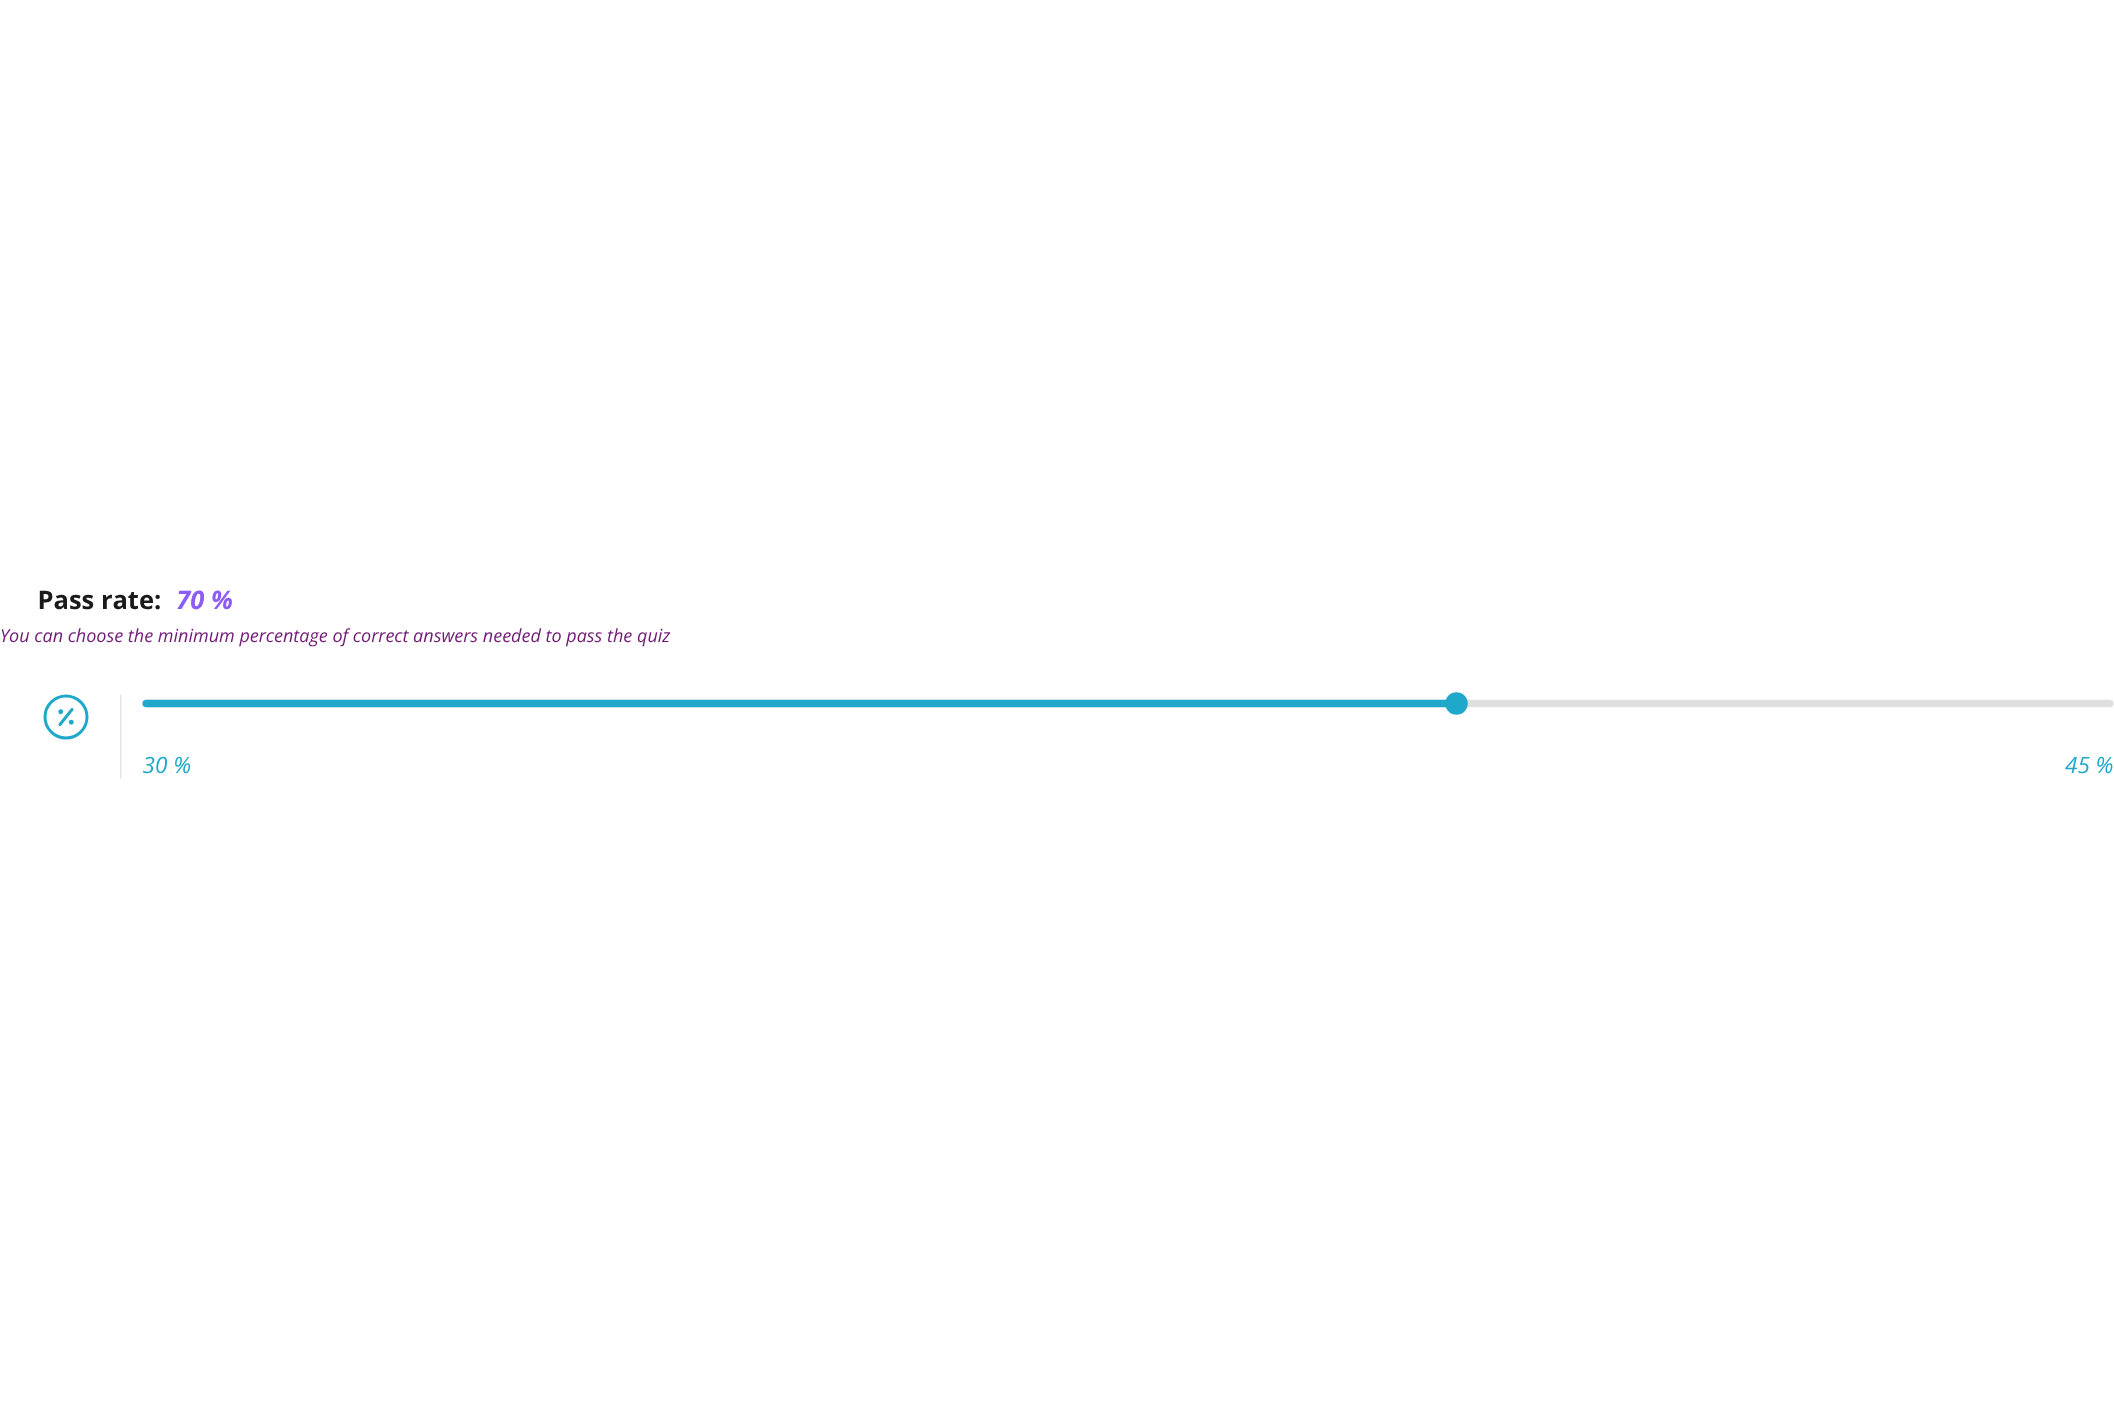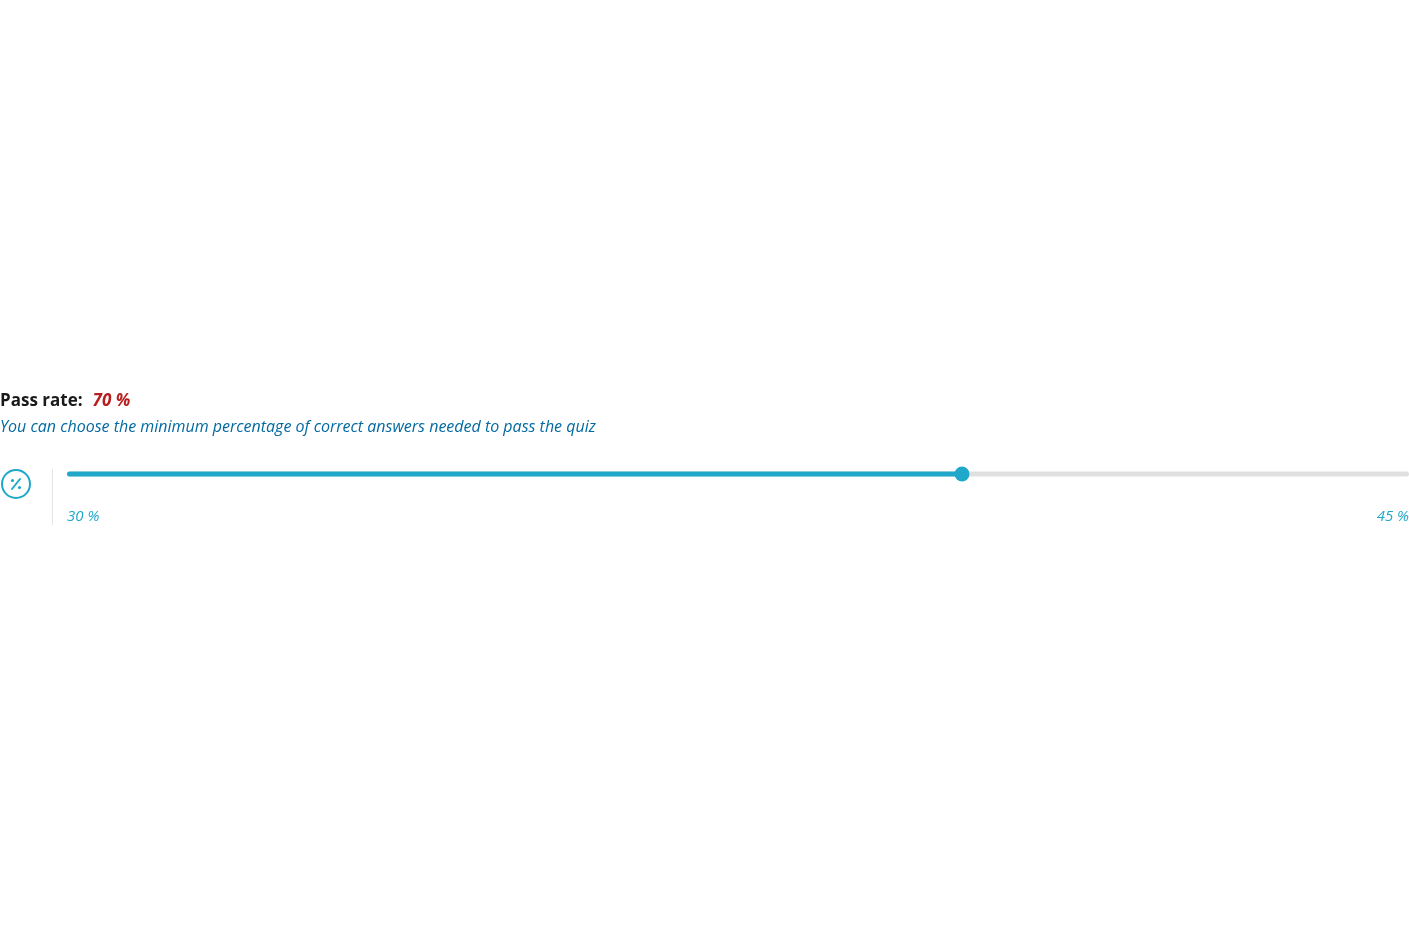--- a/index.html
+++ b/index.html
@@ -23,37 +23,39 @@
     .header-line {
       display: flex;
       align-items: baseline;
       gap: 10px;
       margin-bottom: 4px;
     }
     .label {
       font-weight: 700;
       font-size: 17px;
       color: #1a1a1a;
+      padding-left: 25px;
     }
     .value {
       font-weight: 700;
       font-style: italic;
       font-size: 17px;
-      color: #b91c1c;
+      color: #8b5cf6;
     }
     .description {
       font-style: italic;
-      font-size: 16px;
-      color: #0369a1;
+      font-size: 12px;
+      color: #701a75;
       margin-bottom: 30px;
     }
     .slider-row {
       display: flex;
-      align-items: flex-end;
+      align-items: center;
       gap: 0;
+      margin-left: 28px;
     }
     .icon-wrap {
       flex: 0 0 auto;
       width: 32px;
       height: 56px;
       display: flex;
       align-items: flex-start;
       justify-content: center;
       padding-top: 0px;
     }

